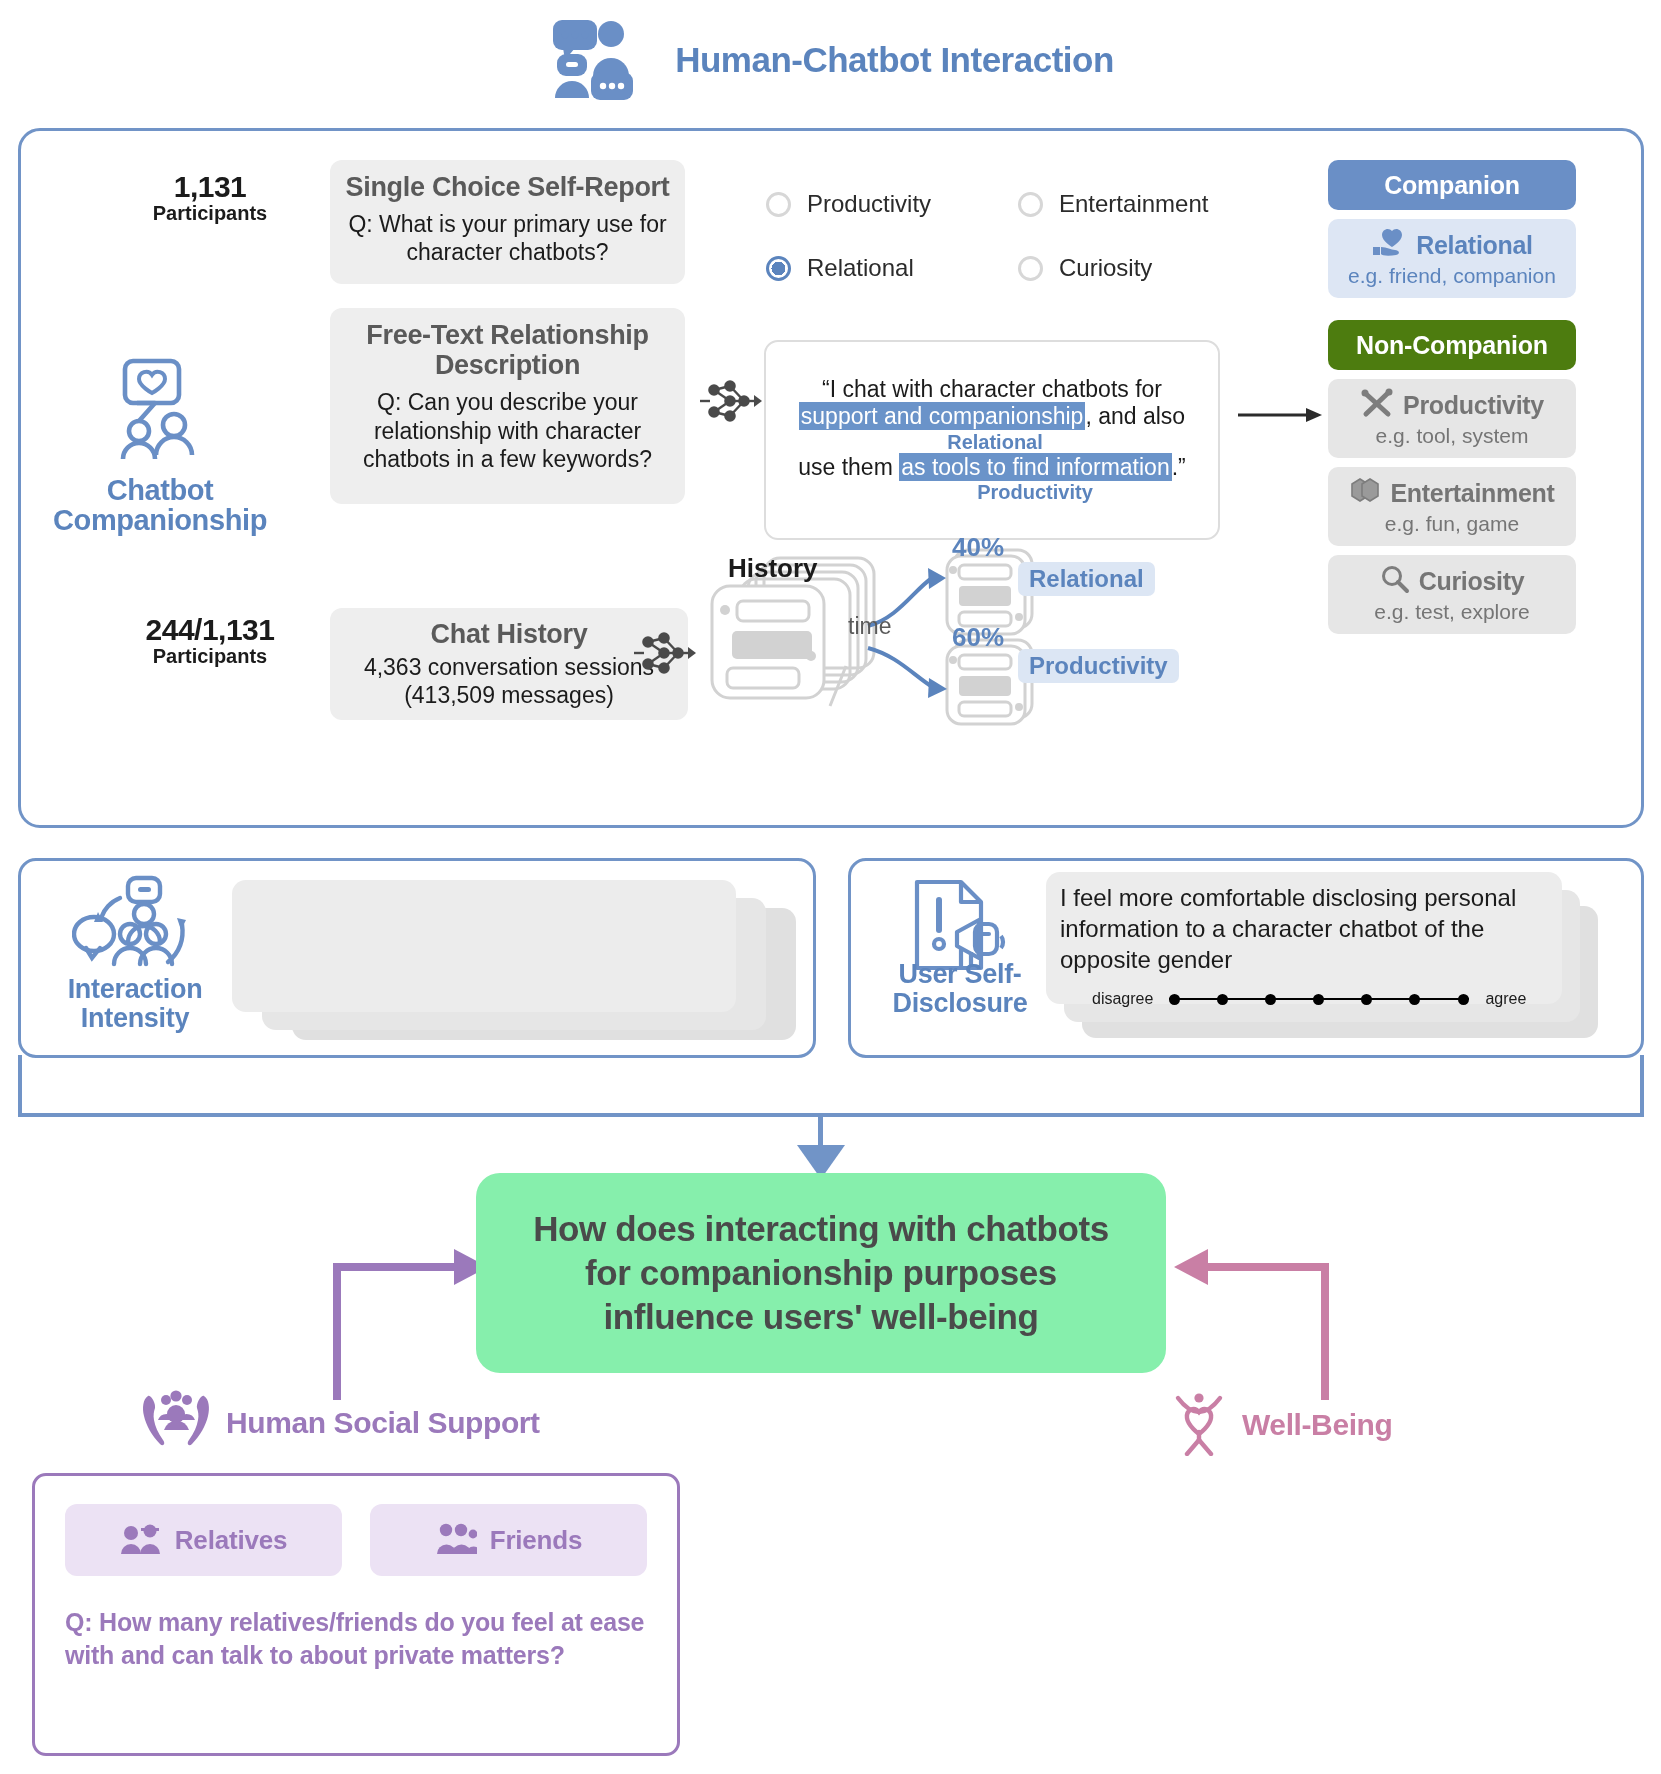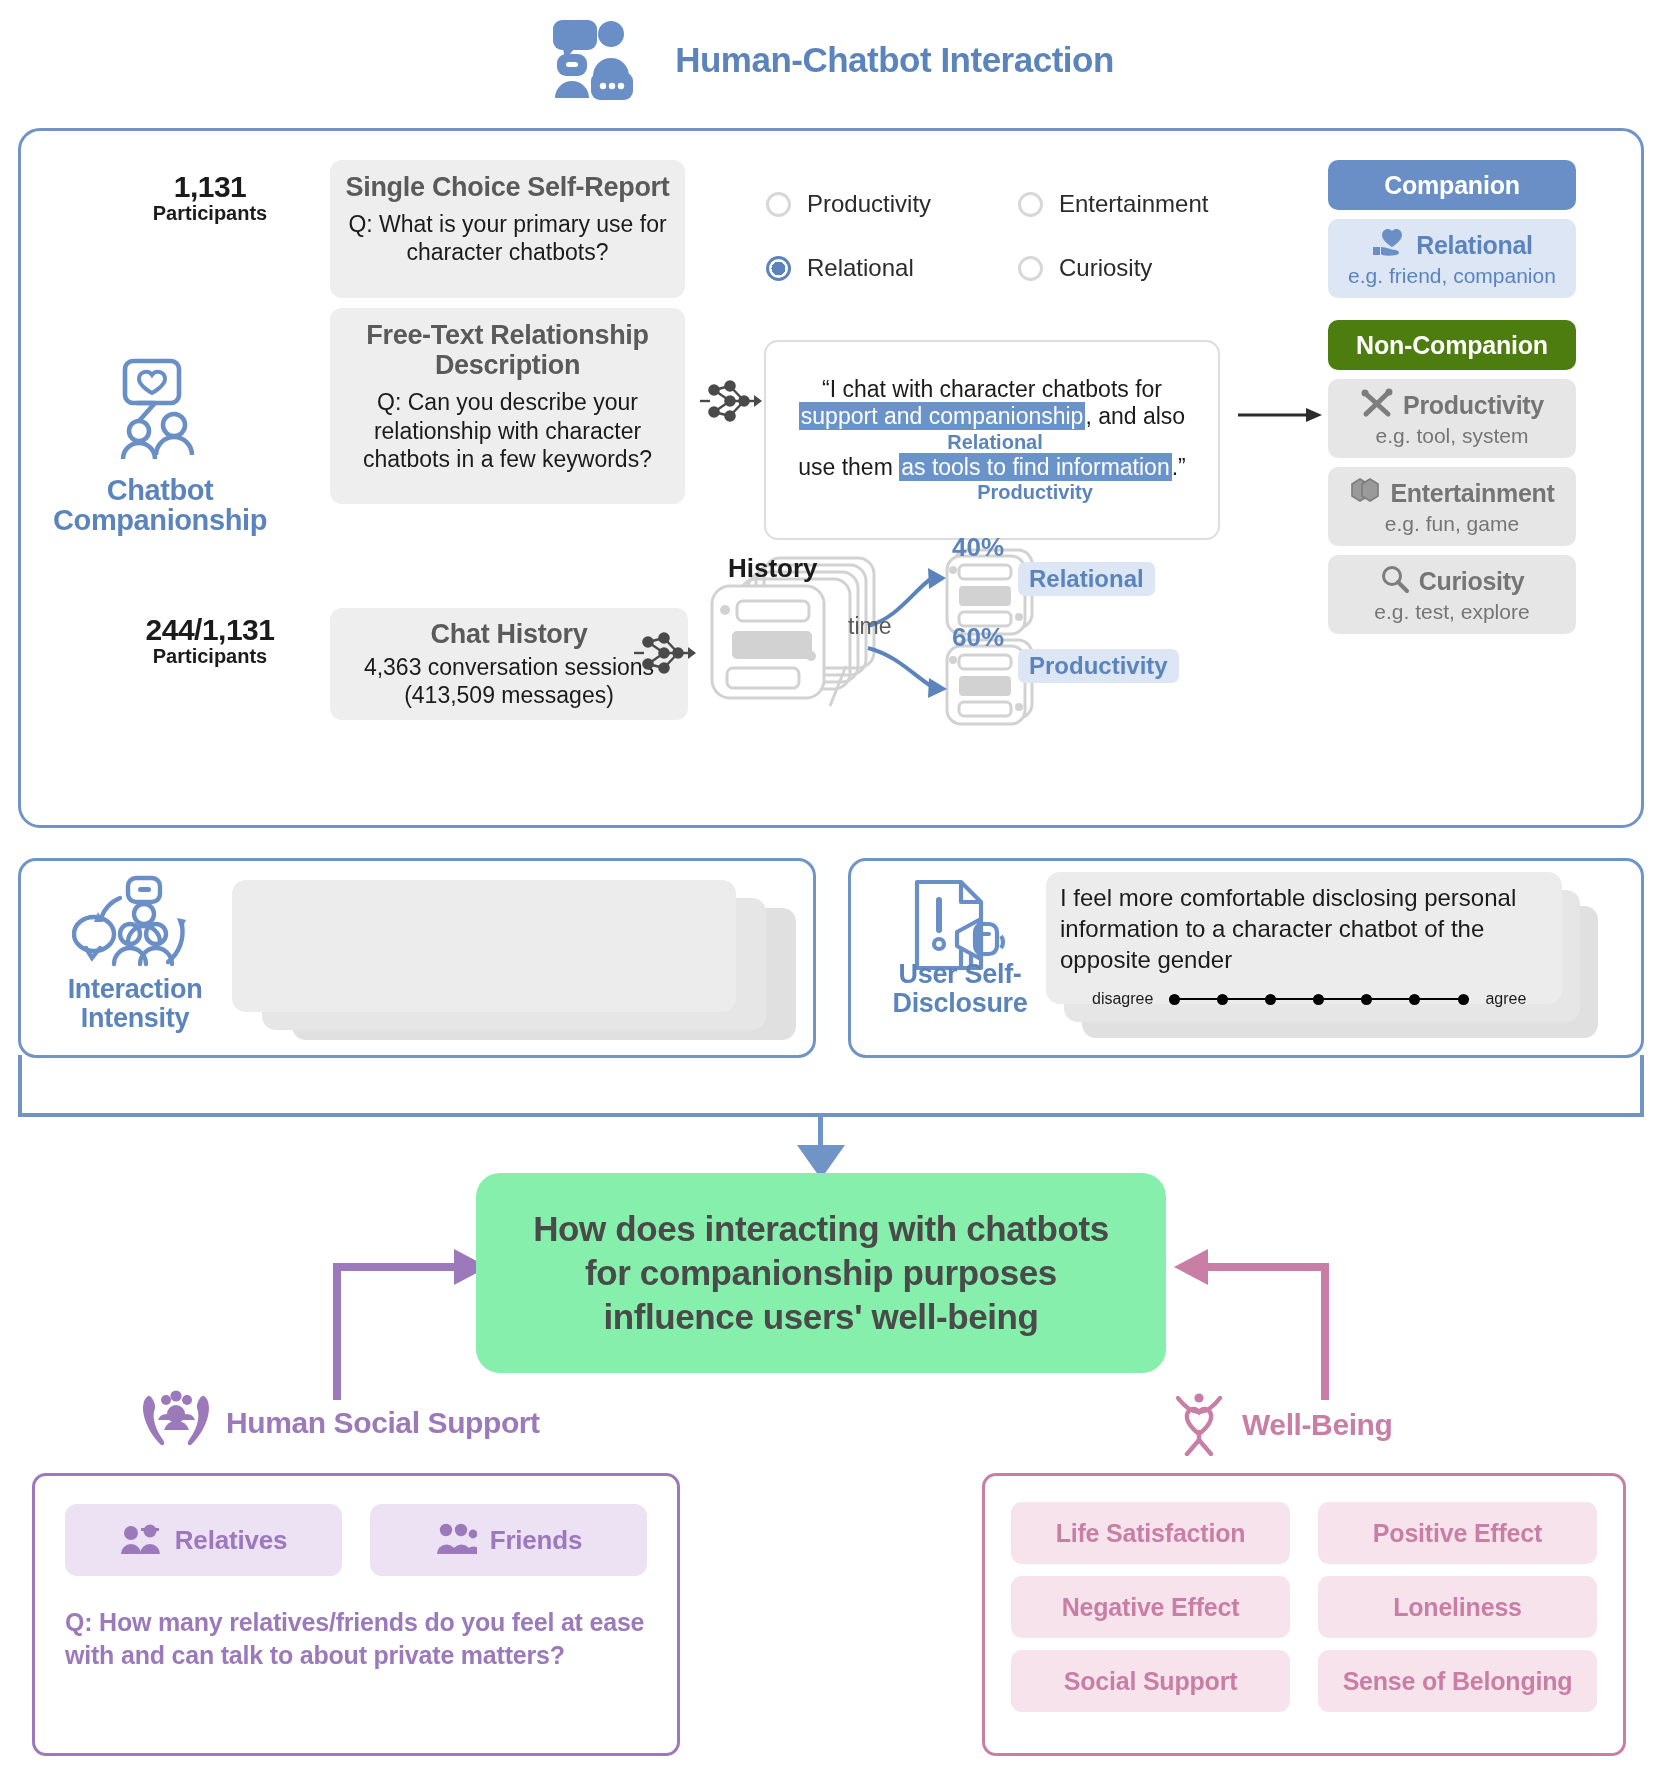--- a/index.html
+++ b/index.html
@@ -55,21 +55,21 @@
     position: absolute; background: #eeeeee; border-radius: 12px;
     padding: 12px 14px; text-align: center;
   }
   .gcard .gtitle {
     font-size: 27px; font-weight: bold; color: #5a5a5a; line-height: 1.12;
     letter-spacing: -0.3px;
   }
   .gcard .gbody {
     font-size: 23px; color: #1b1b1b; line-height: 1.22; margin-top: 8px;
   }
-  .card-single { left: 330px; top: 160px; width: 355px; height: 138px; }
+  .card-single { left: 330px; top: 160px; width: 355px; height: 124px; }
   .card-free   { left: 330px; top: 308px; width: 355px; height: 196px; }
   .card-hist   { left: 330px; top: 608px; width: 358px; height: 112px;
                  display:flex; flex-direction:column; justify-content:center; }
   .card-hist .gbody { margin-top: 4px; }
 
   
   .radio-grid {
     position: absolute; left: 766px; top: 190px;
     width: 470px;
     display: grid; grid-template-columns: 252px 218px; row-gap: 36px;
@@ -687,22 +687,14 @@
           <path d="M29 22 C24 16 16 20 17 28 C18 36 29 44 29 44 C29 44 40 36 41 28 C42 20 34 16 29 22z"></path>
           <path d="M29 42 L29 50"></path>
           <path d="M29 50 L17 64"></path>
             <path d="M29 50 L41 64"></path>
         </g>
       </svg>
     </span>
     <span class="wb-title">Well-Being</span>
   </div>
 
-  <div class="pink-box">
-    <div class="chip-w">Life Satisfaction</div>
-    <div class="chip-w">Positive Effect</div>
-    <div class="chip-w">Negative Effect</div>
-    <div class="chip-w">Loneliness</div>
-    <div class="chip-w">Social Support</div>
-    <div class="chip-w">Sense of Belonging</div>
-  </div>
 
 </div>
 
 </body></html>

